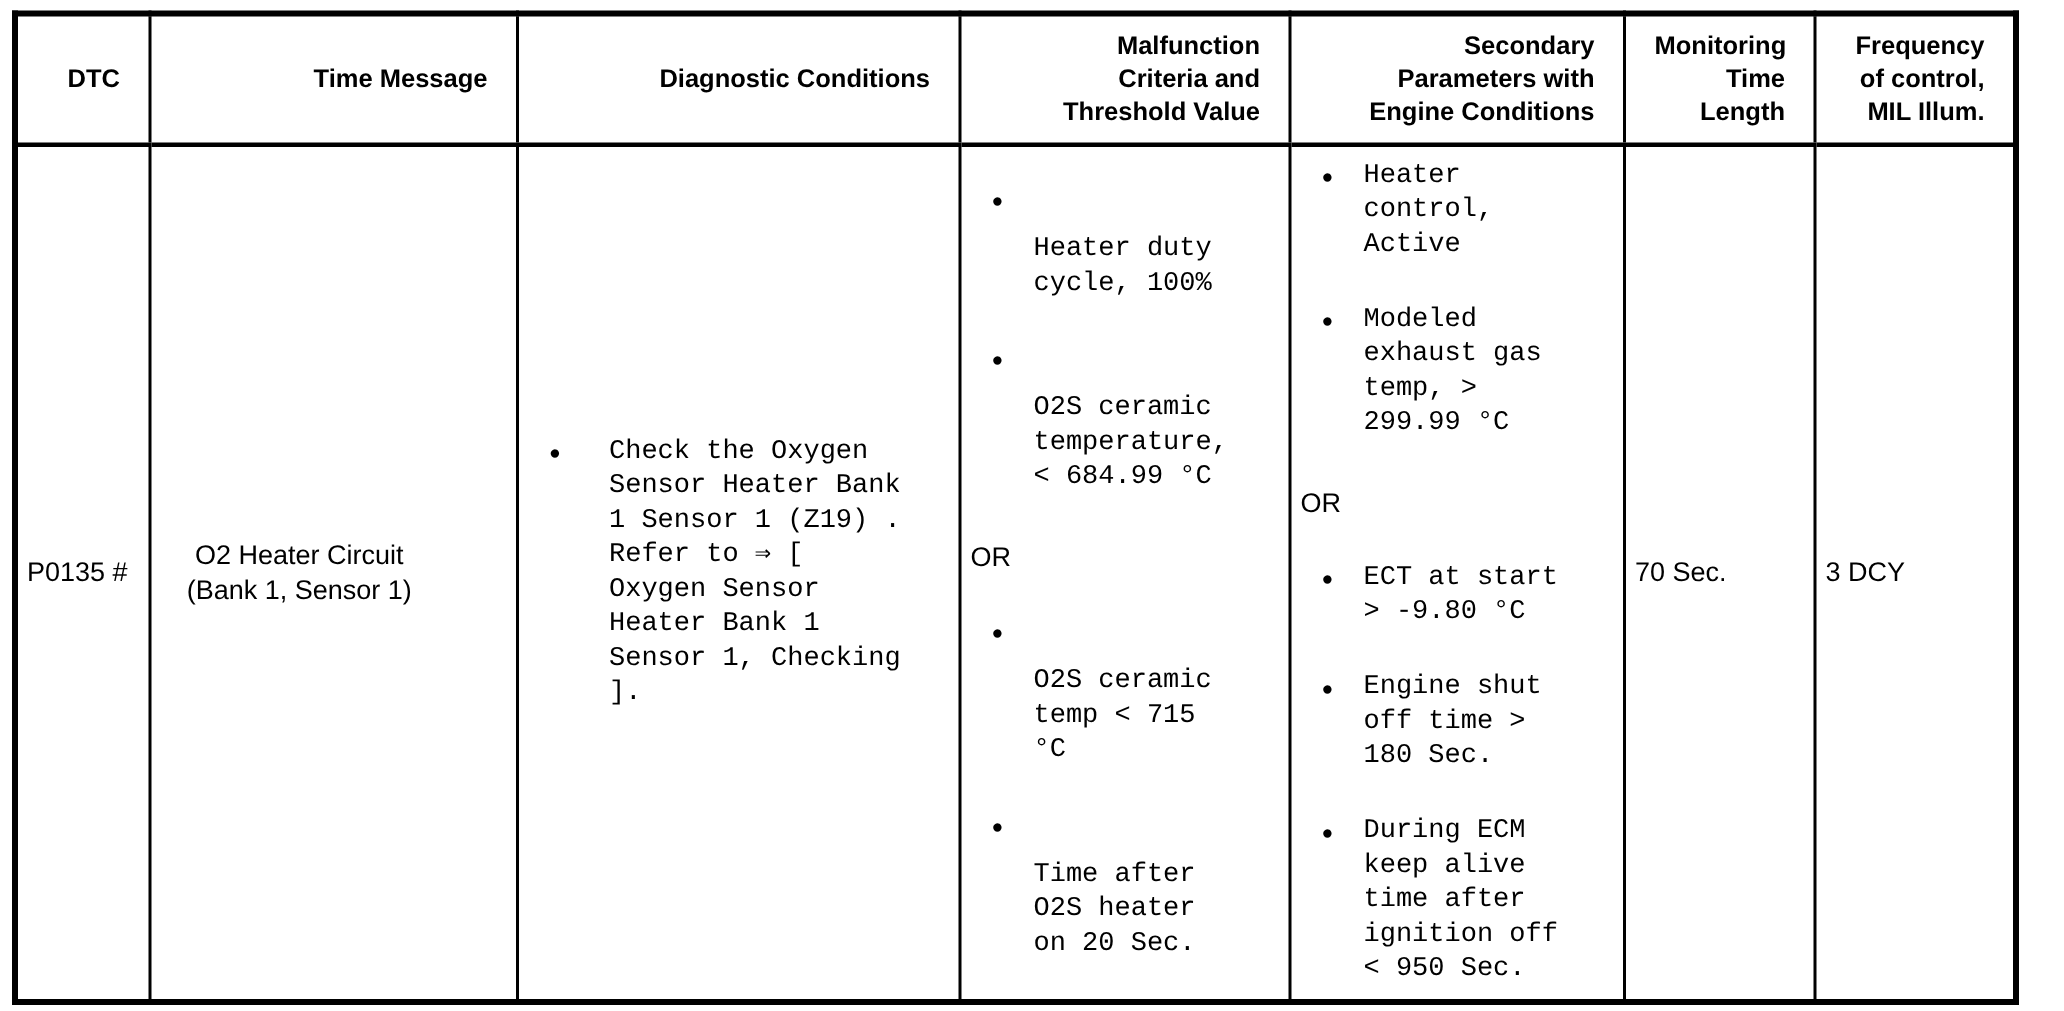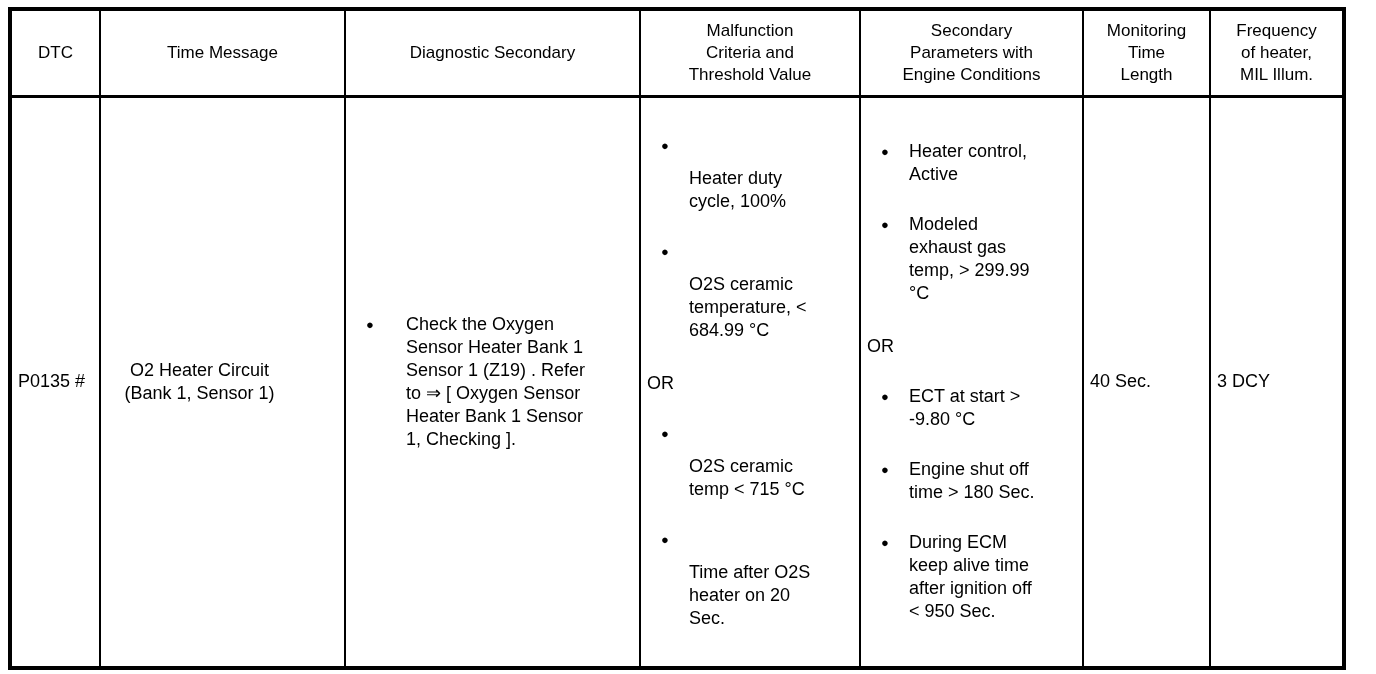--- a/index.html
+++ b/index.html
@@ -26,25 +26,25 @@
   }
   th, td {
     border: 2px solid #000000;
     vertical-align: middle;
     overflow: hidden;
   }
   th {
     height: 87px;
     border-bottom-width: 3px;
     font-size: 17px;
-    font-weight: normal;
-    text-align: center;
+    font-weight: bold;
+    text-align: right;
     line-height: 22px;
     white-space: pre-line;
-    padding: 2px 4px;
+    padding: 2px 19px;
   }
   td {
     height: 572px;
     font-size: 18px;
     line-height: 23px;
     text-align: left;
     padding: 4px 4px 4px 6px;
   }
   td .plain-text {
     display: inline-block;
@@ -59,21 +59,21 @@
     padding-left: 14px;
   }
   ul.bullet-list li + li { margin-top: 27px; }
   .bullet {
     flex: 0 0 16px;
     width: 16px;
     font-size: 13px;
     line-height: 23px;
     margin-right: 12px;
   }
-  .li-text { display: inline-block; }
+  .li-text { display: inline-block; font-family: Liberation Mono, monospace; }
   .cell-diagnostic .li-text   { max-width: 196px; margin-left: 12px; }
   .cell-malfunction .li-text  { max-width: 130px; margin-top: 33px; }
   .cell-secondary .li-text    { max-width: 132px; }
   .or-row {
     margin-top: 30px;
     margin-bottom: 27px;
   }
 </style>
 </head>
 <body>
@@ -86,32 +86,32 @@
       <col style="width:295px">
       <col style="width:220px">
       <col style="width:223px">
       <col style="width:127px">
       <col style="width:134px">
     </colgroup>
     <thead>
       <tr>
         <th>DTC</th>
         <th>Time Message</th>
-        <th>Diagnostic Secondary</th>
+        <th>Diagnostic Conditions</th>
         <th>Malfunction
 Criteria and
 Threshold Value</th>
         <th>Secondary
 Parameters with
 Engine Conditions</th>
         <th>Monitoring
 Time
 Length</th>
         <th>Frequency
-of heater,
+of control,
 MIL Illum.</th>
       </tr>
     </thead>
     <tbody>
       <tr>
 
         <td class="cell-dtc">
           <span class="plain-text">P0135 #</span>
         </td>
 
@@ -174,21 +174,21 @@
               <span class="li-text">Engine shut off time &gt; 180 Sec.</span>
             </li>
             <li>
               <span class="bullet">●</span>
               <span class="li-text">During ECM keep alive time after ignition off &lt; 950 Sec.</span>
             </li>
           </ul>
         </td>
 
         <td class="cell-monitoring">
-          <span class="plain-text">40 Sec.</span>
+          <span class="plain-text">70 Sec.</span>
         </td>
 
         <td class="cell-frequency">
           <span class="plain-text">3 DCY</span>
         </td>
 
       </tr>
     </tbody>
   </table>
 </div>

